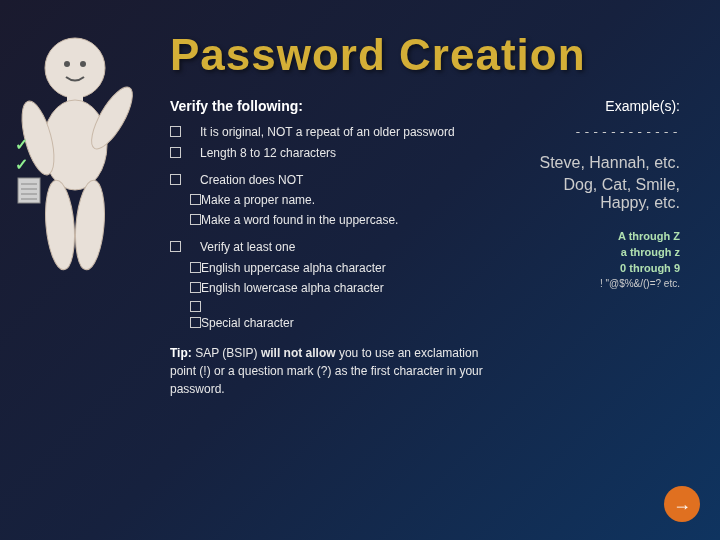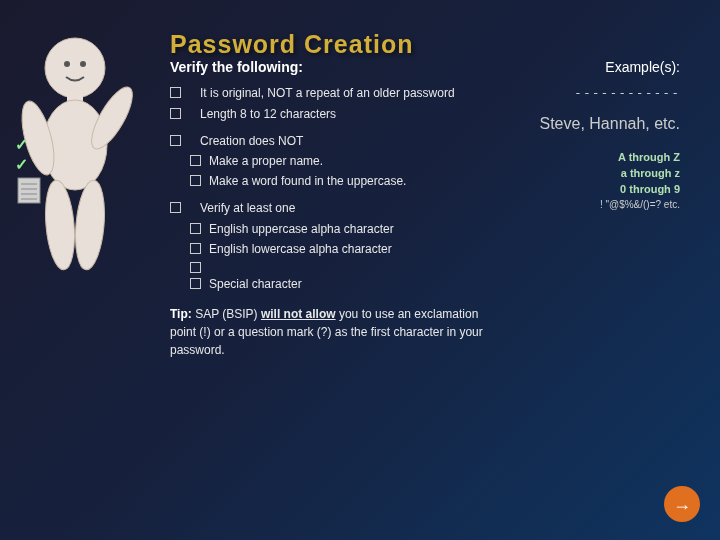--- a/index.html
+++ b/index.html
@@ -30,23 +30,24 @@
       height: 280px;
     }
 
     .figure-svg {
       width: 130px;
       height: 270px;
     }
 
     
     .title {
-      font-size: 25px;
+      font-size: 44px;
       color: #d4af37;
       font-weight: bold;
+      margin-bottom: 18px;
       letter-spacing: 1px;
       text-shadow: 2px 2px 4px rgba(0,0,0,0.5);
     }
 
     
     .content {
       display: flex;
       gap: 20px;
     }
 
@@ -102,21 +103,20 @@
       line-height: 1.4;
     }
 
     .sub-list {
       margin-left: 20px;
     }
 
     .sub-item {
       display: flex;
       align-items: flex-start;
-      gap: 8px;
       margin-bottom: 3px;
     }
 
     
     .example-dashes {
       color: #cccccc;
       font-size: 13px;
       font-family: monospace;
       margin-bottom: 15px;
       text-align: right;
@@ -168,21 +168,20 @@
       font-size: 12px;
       line-height: 1.5;
     }
 
     .tip-label {
       color: #ffffff;
       font-weight: bold;
     }
 
     .underline {
-      text-decoration: underline;
       font-weight: bold;
     }
 
     
     .arrow-btn {
       position: absolute;
       bottom: 18px;
       right: 20px;
       width: 36px;
       height: 36px;
@@ -303,20 +302,21 @@
       </div>
     </div>
 
     <div class="right-content">
       <div class="example-heading">Example(s):</div>
 
       <div class="example-dashes">------------</div>
 
       <div style="margin-bottom: 18px;">
         <div class="example-names">Steve, Hannah, etc.</div>
+        <div class="example-names">Dog, Cat, Smile, Happy, etc.</div>
       </div>
 
       <div style="margin-top: 6px;">
         <div class="example-range">A through Z</div>
         <div class="example-range-lower">a through z</div>
         <div class="example-range-num">0 through 9</div>
         <div class="example-special">! "@$%&amp;/()=? etc.</div>
       </div>
     </div>
   </div>

